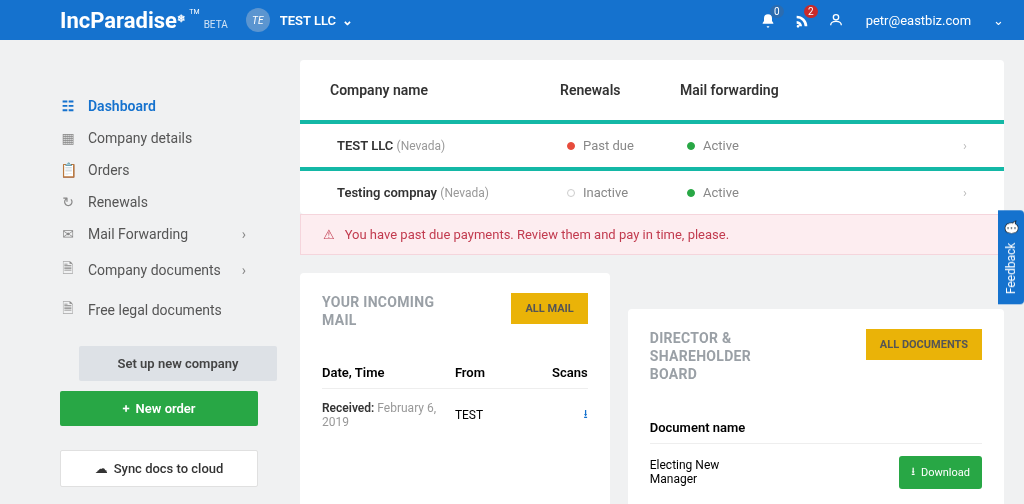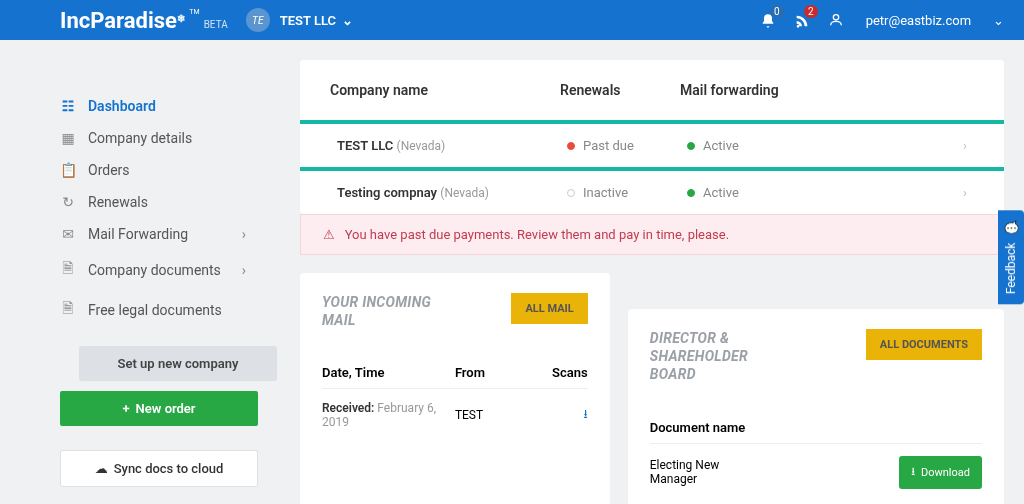--- a/index.html
+++ b/index.html
@@ -43,21 +43,21 @@
 .dot.red { background: #e74c3c; border-color: #e74c3c; }
 .dot.green { background: #28a745; border-color: #28a745; }
 .dot.gray { background: #fff; border-color: #ccc; }
 .chevron-right { color: #bbb; }
 .alert { background: #fdedf0; border: 1px solid #f5d5dc; padding: 12px 22px; font-size: 13px; color: #c23b4f; display: flex; align-items: center; gap: 10px; margin-bottom: 18px; }
 .two-col { display: flex; gap: 18px; }
 .panel { background: #fff; border-radius: 4px; padding: 20px 22px; }
 .panel.left { flex: 0 0 44%; }
 .panel.right { flex: 1; margin-top: 36px; }
 .panel-head { display: flex; justify-content: space-between; align-items: flex-start; margin-bottom: 28px; }
-.panel-title { font-size: 14px; font-weight: 700; color: #9aa0a6; letter-spacing: .3px; max-width: 140px; line-height: 1.3; font-style: italic; }
+.panel-title { font-size: 14px; font-weight: 700; color: #9aa0a6; letter-spacing: .3px; max-width: 140px; line-height: 1.3; }
 .btn-light { background: #eab308; color: #555; font-size: 11px; font-weight: 700; padding: 9px 14px; border: none; cursor: pointer; }
 .mail-head { display: flex; font-size: 13px; font-weight: 600; padding: 8px 0; }
 .mcol1 { flex: 0 0 50%; }
 .mcol2 { flex: 0 0 30%; }
 .mcol3 { flex: 1; text-align: right; }
 .mail-row { display: flex; padding: 12px 0; font-size: 12px; border-top: 1px solid #eee; align-items: center; }
 .mail-row .label { font-weight: 600; color: #333; }
 .mail-row .date { color: #999; }
 .dl-icon { color: #1572ce; cursor: pointer; }
 .doc-head { font-size: 13px; font-weight: 600; padding: 8px 0; }

